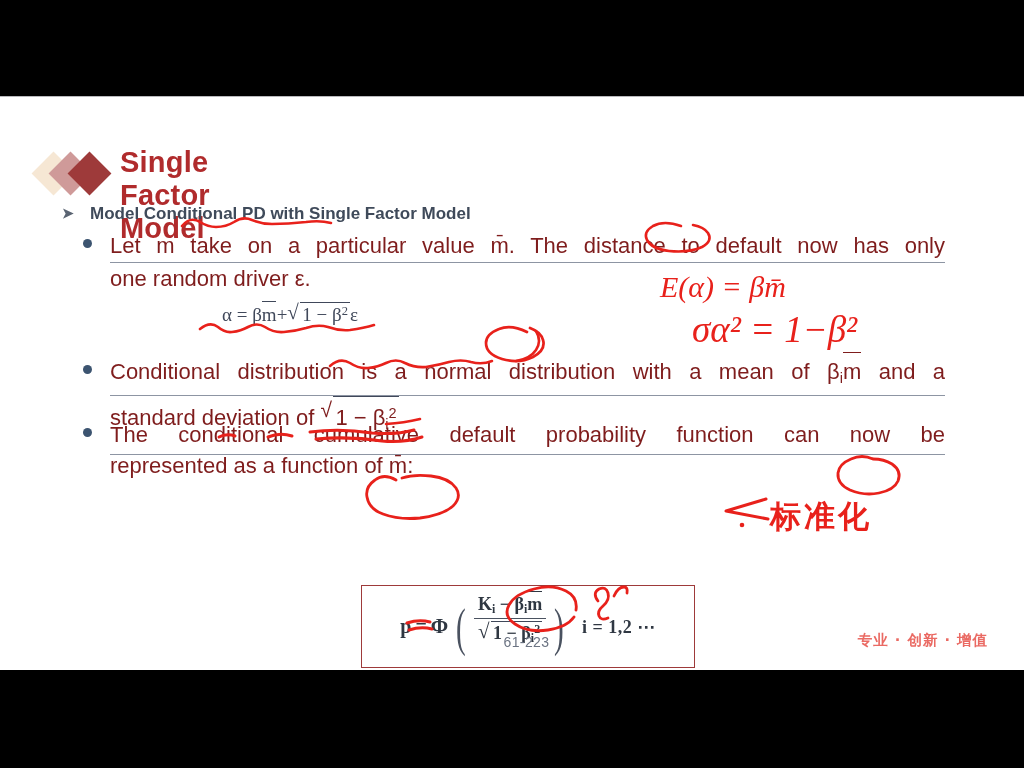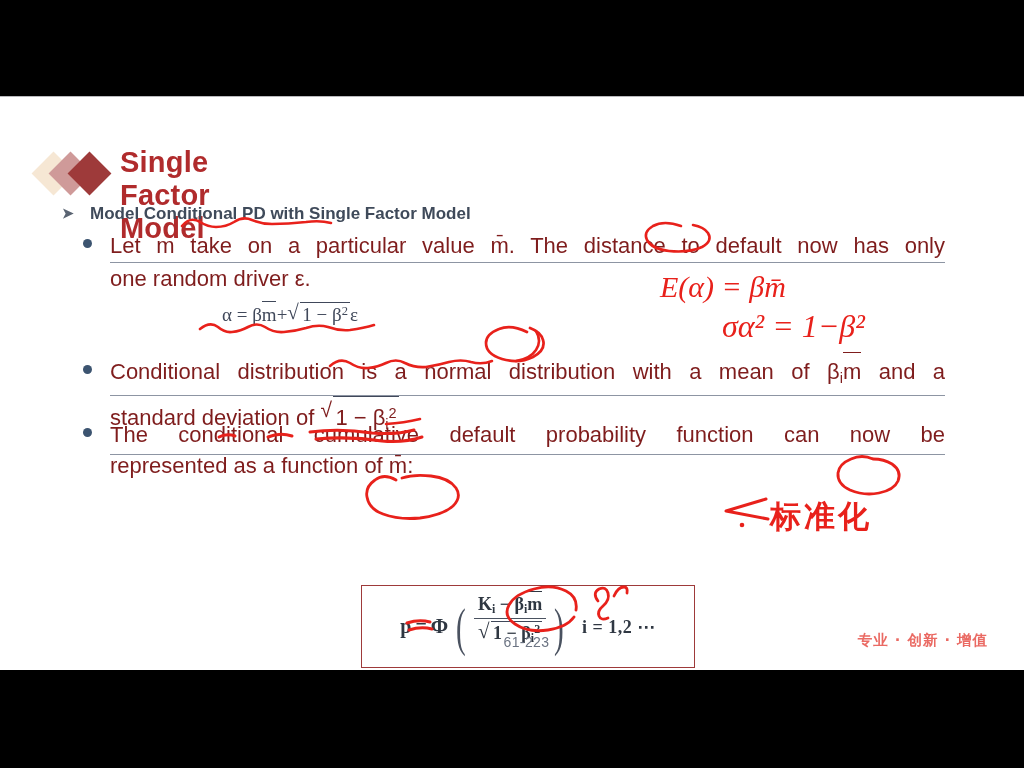--- a/index.html
+++ b/index.html
@@ -111,21 +111,21 @@
     font-family:"DejaVu Sans", sans-serif;
   }
 
   
   .ink { position:absolute; left:0; top:0; width:1024px; height:574px; pointer-events:none; }
   .hand {
     position:absolute; color:#e8211b;
     font-family:"Liberation Serif", serif; font-style:italic;
   }
   .hw1 { left:660px; top:174px; font-size:30px; }
-  .hw2 { left:722px; top:212px; font-size:32px; }
+  .hw2 { left:692px; top:212px; font-size:37px; }
   .hw-cn {
     position:absolute; left:770px; top:400px; color:#e8211b;
     font-size:31px; font-weight:bold; letter-spacing:3px;
     font-family:"DejaVu Sans", sans-serif;
   }
 </style>
 </head>
 <body>
 
 <div id="screen">

